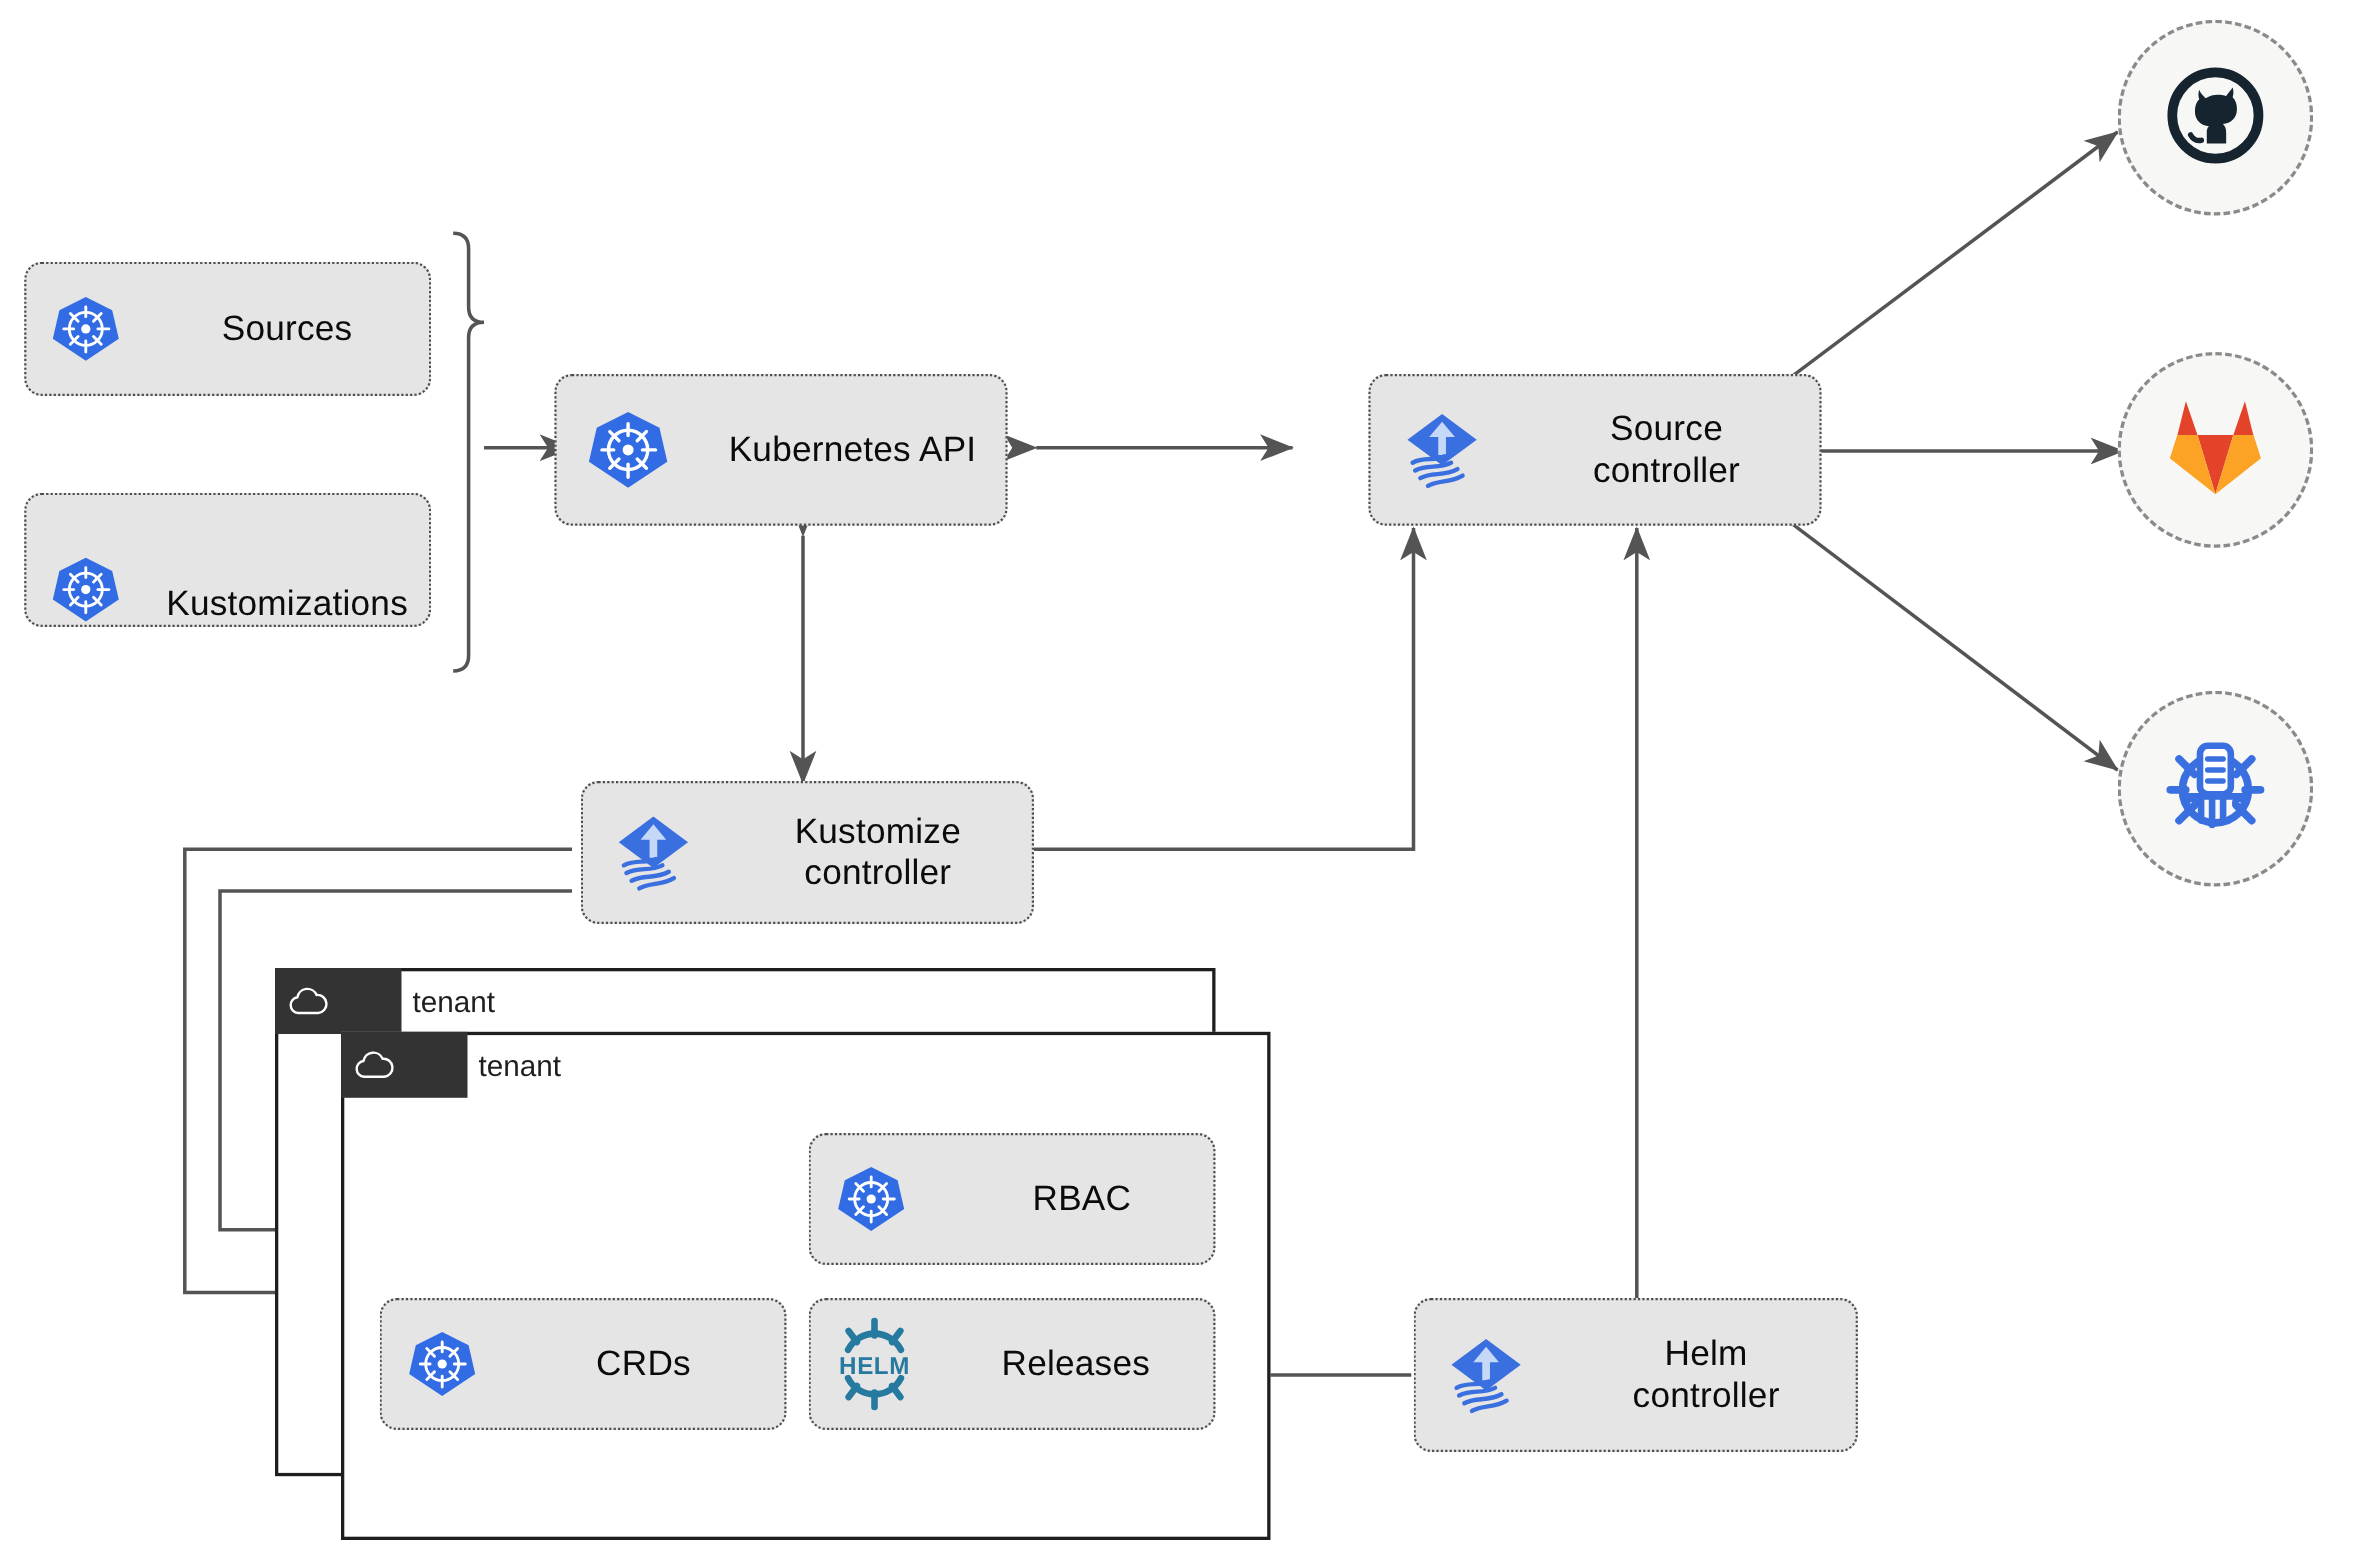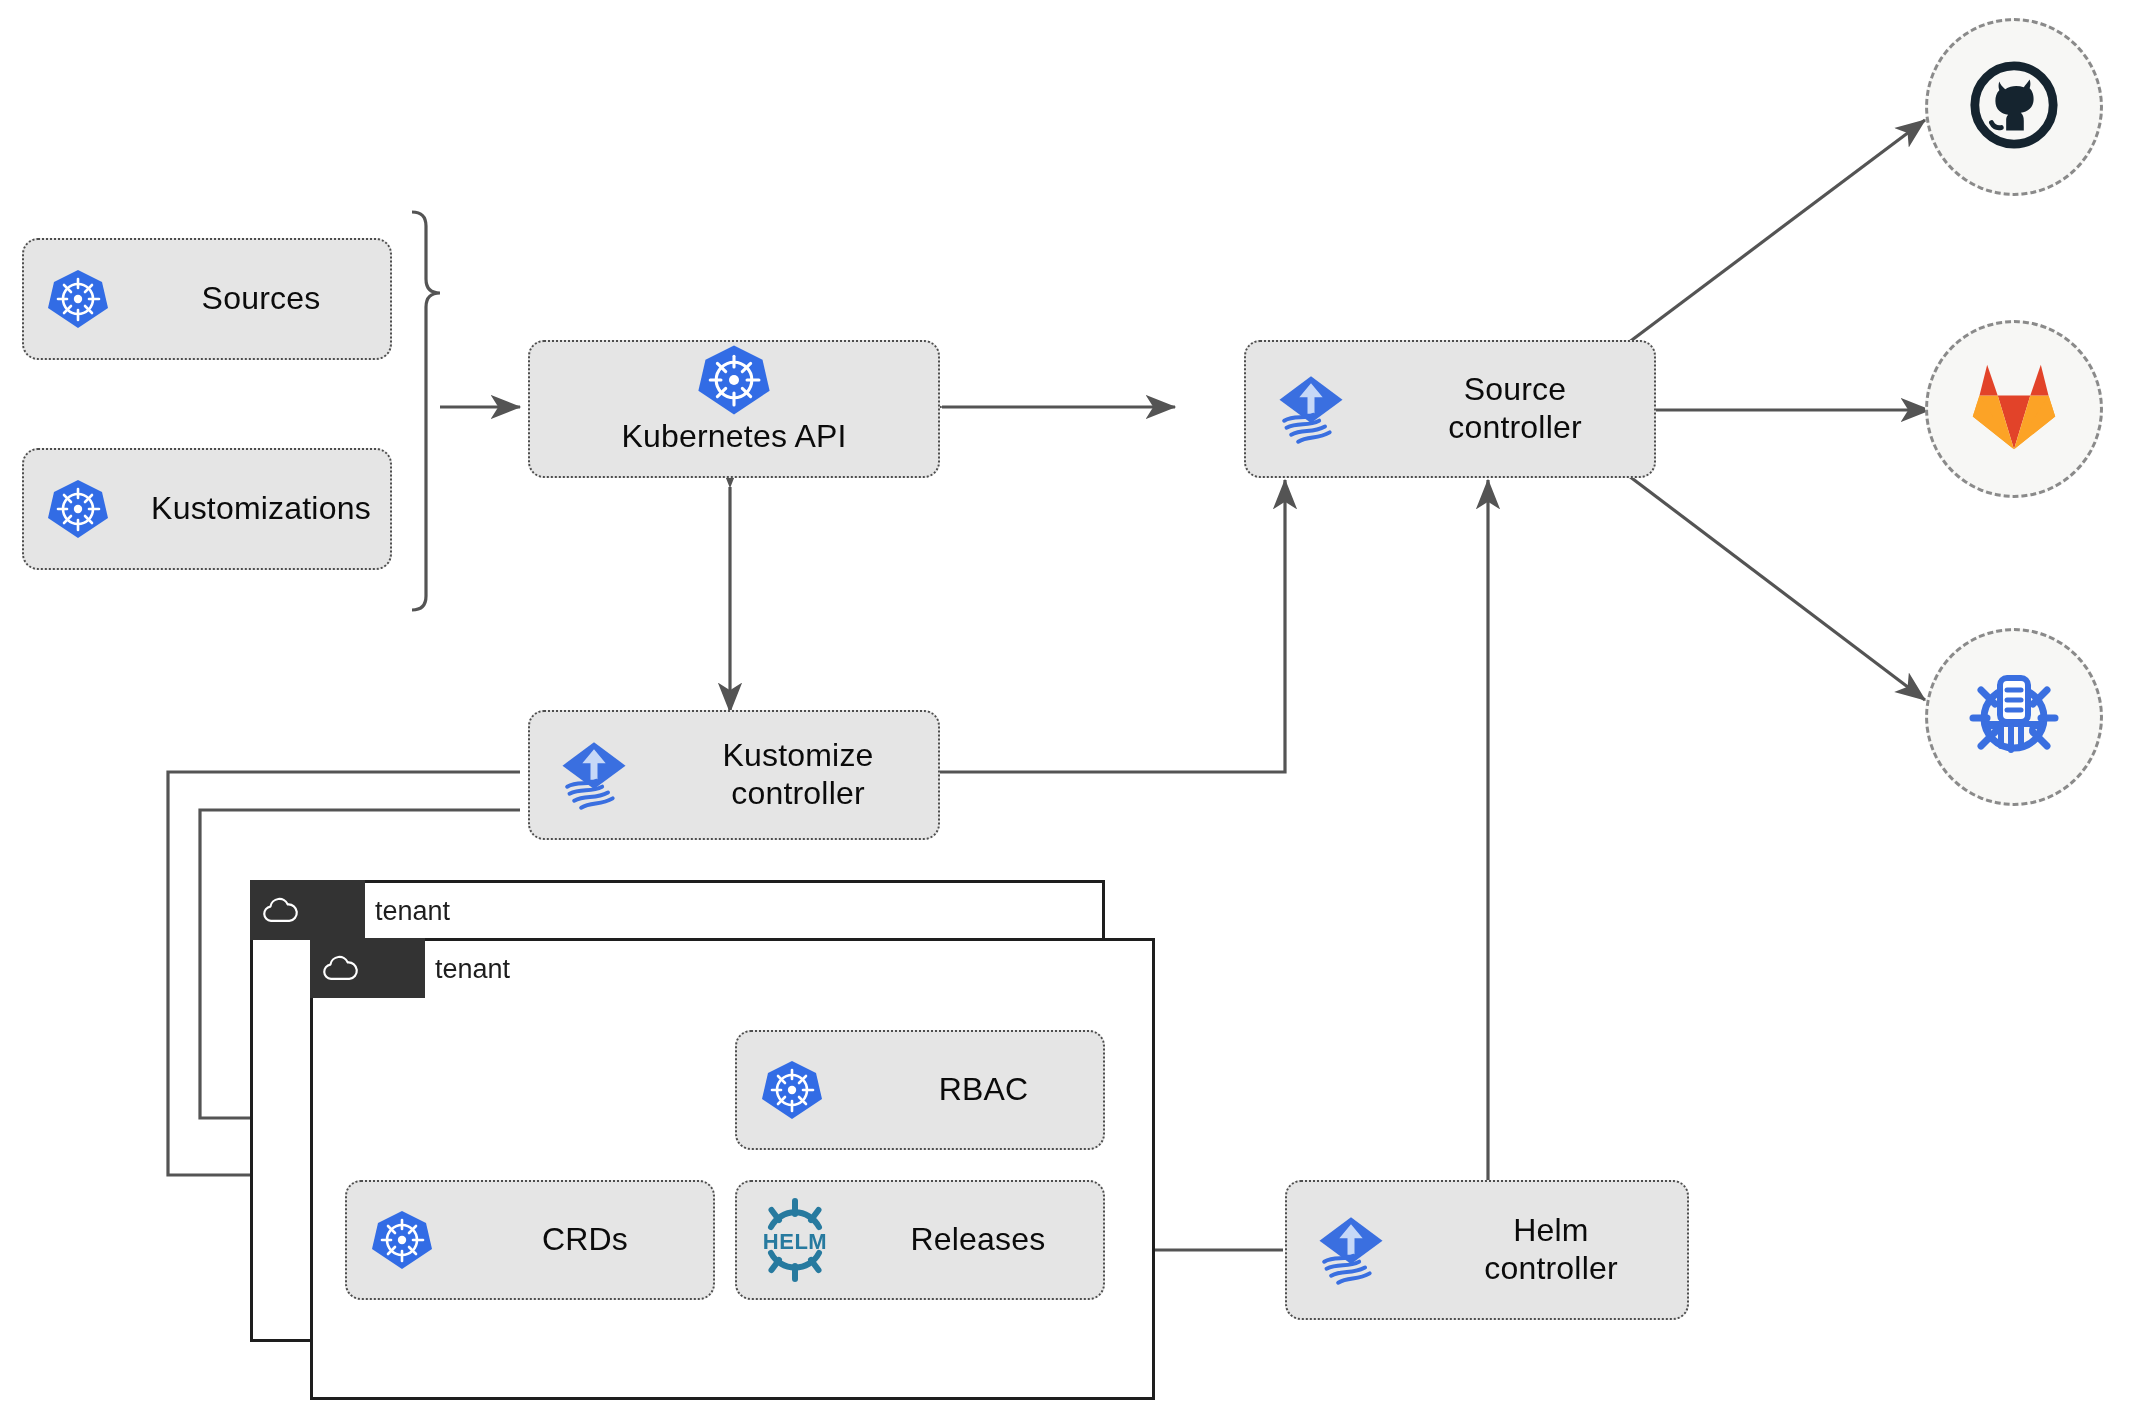--- a/index.html
+++ b/index.html
@@ -123,42 +123,42 @@
           <line x1="18" y1="18" x2="25" y2="25"></line>
             <line x1="39" y1="39" x2="46" y2="46"></line>
           <line x1="46" y1="18" x2="39" y2="25"></line>
             <line x1="25" y1="39" x2="18" y2="46"></line>
         </g>
       </svg>
     </span>
     <span class="lbl">Sources</span>
   </div>
 
-  <div class="node" style="left:22px;top:448px;width:370px;height:122px;">
+  <div class="node" style="left:22px;top:448px;width:370px;height:122px;align-items:flex-end;">
     <span class="ico" style="width:108px;">
       <svg width="64" height="64" viewBox="0 0 64 64">
         <polygon points="32,3 56,15 62,41 32,61 2,41 8,15" fill="#326CE5"></polygon>
         <g stroke="#ffffff" stroke-width="2.6" fill="none" stroke-linecap="round">
           <circle cx="32" cy="32" r="15"></circle>
             <circle cx="32" cy="32" r="4.2" fill="#fff" stroke="none"></circle>
           <line x1="32" y1="12" x2="32" y2="21"></line>
             <line x1="32" y1="43" x2="32" y2="53"></line>
           <line x1="12" y1="32" x2="21" y2="32"></line>
             <line x1="43" y1="32" x2="53" y2="32"></line>
           <line x1="18" y1="18" x2="25" y2="25"></line>
             <line x1="39" y1="39" x2="46" y2="46"></line>
           <line x1="46" y1="18" x2="39" y2="25"></line>
             <line x1="25" y1="39" x2="18" y2="46"></line>
         </g>
       </svg>
     </span>
     <span class="lbl">Kustomizations</span>
   </div>
 
-  <div class="node" style="left:528px;top:340px;width:412px;height:138px;flex-direction:column;">
+  <div class="node" style="left:504px;top:340px;width:412px;height:138px;">
     <span class="ico" style="width:130px;">
       <svg width="76" height="76" viewBox="0 0 64 64">
         <polygon points="32,3 56,15 62,41 32,61 2,41 8,15" fill="#326CE5"></polygon>
         <g stroke="#ffffff" stroke-width="2.6" fill="none" stroke-linecap="round">
           <circle cx="32" cy="32" r="15"></circle>
             <circle cx="32" cy="32" r="4.2" fill="#fff" stroke="none"></circle>
           <line x1="32" y1="12" x2="32" y2="21"></line>
             <line x1="32" y1="43" x2="32" y2="53"></line>
           <line x1="12" y1="32" x2="21" y2="32"></line>
             <line x1="43" y1="32" x2="53" y2="32"></line>

